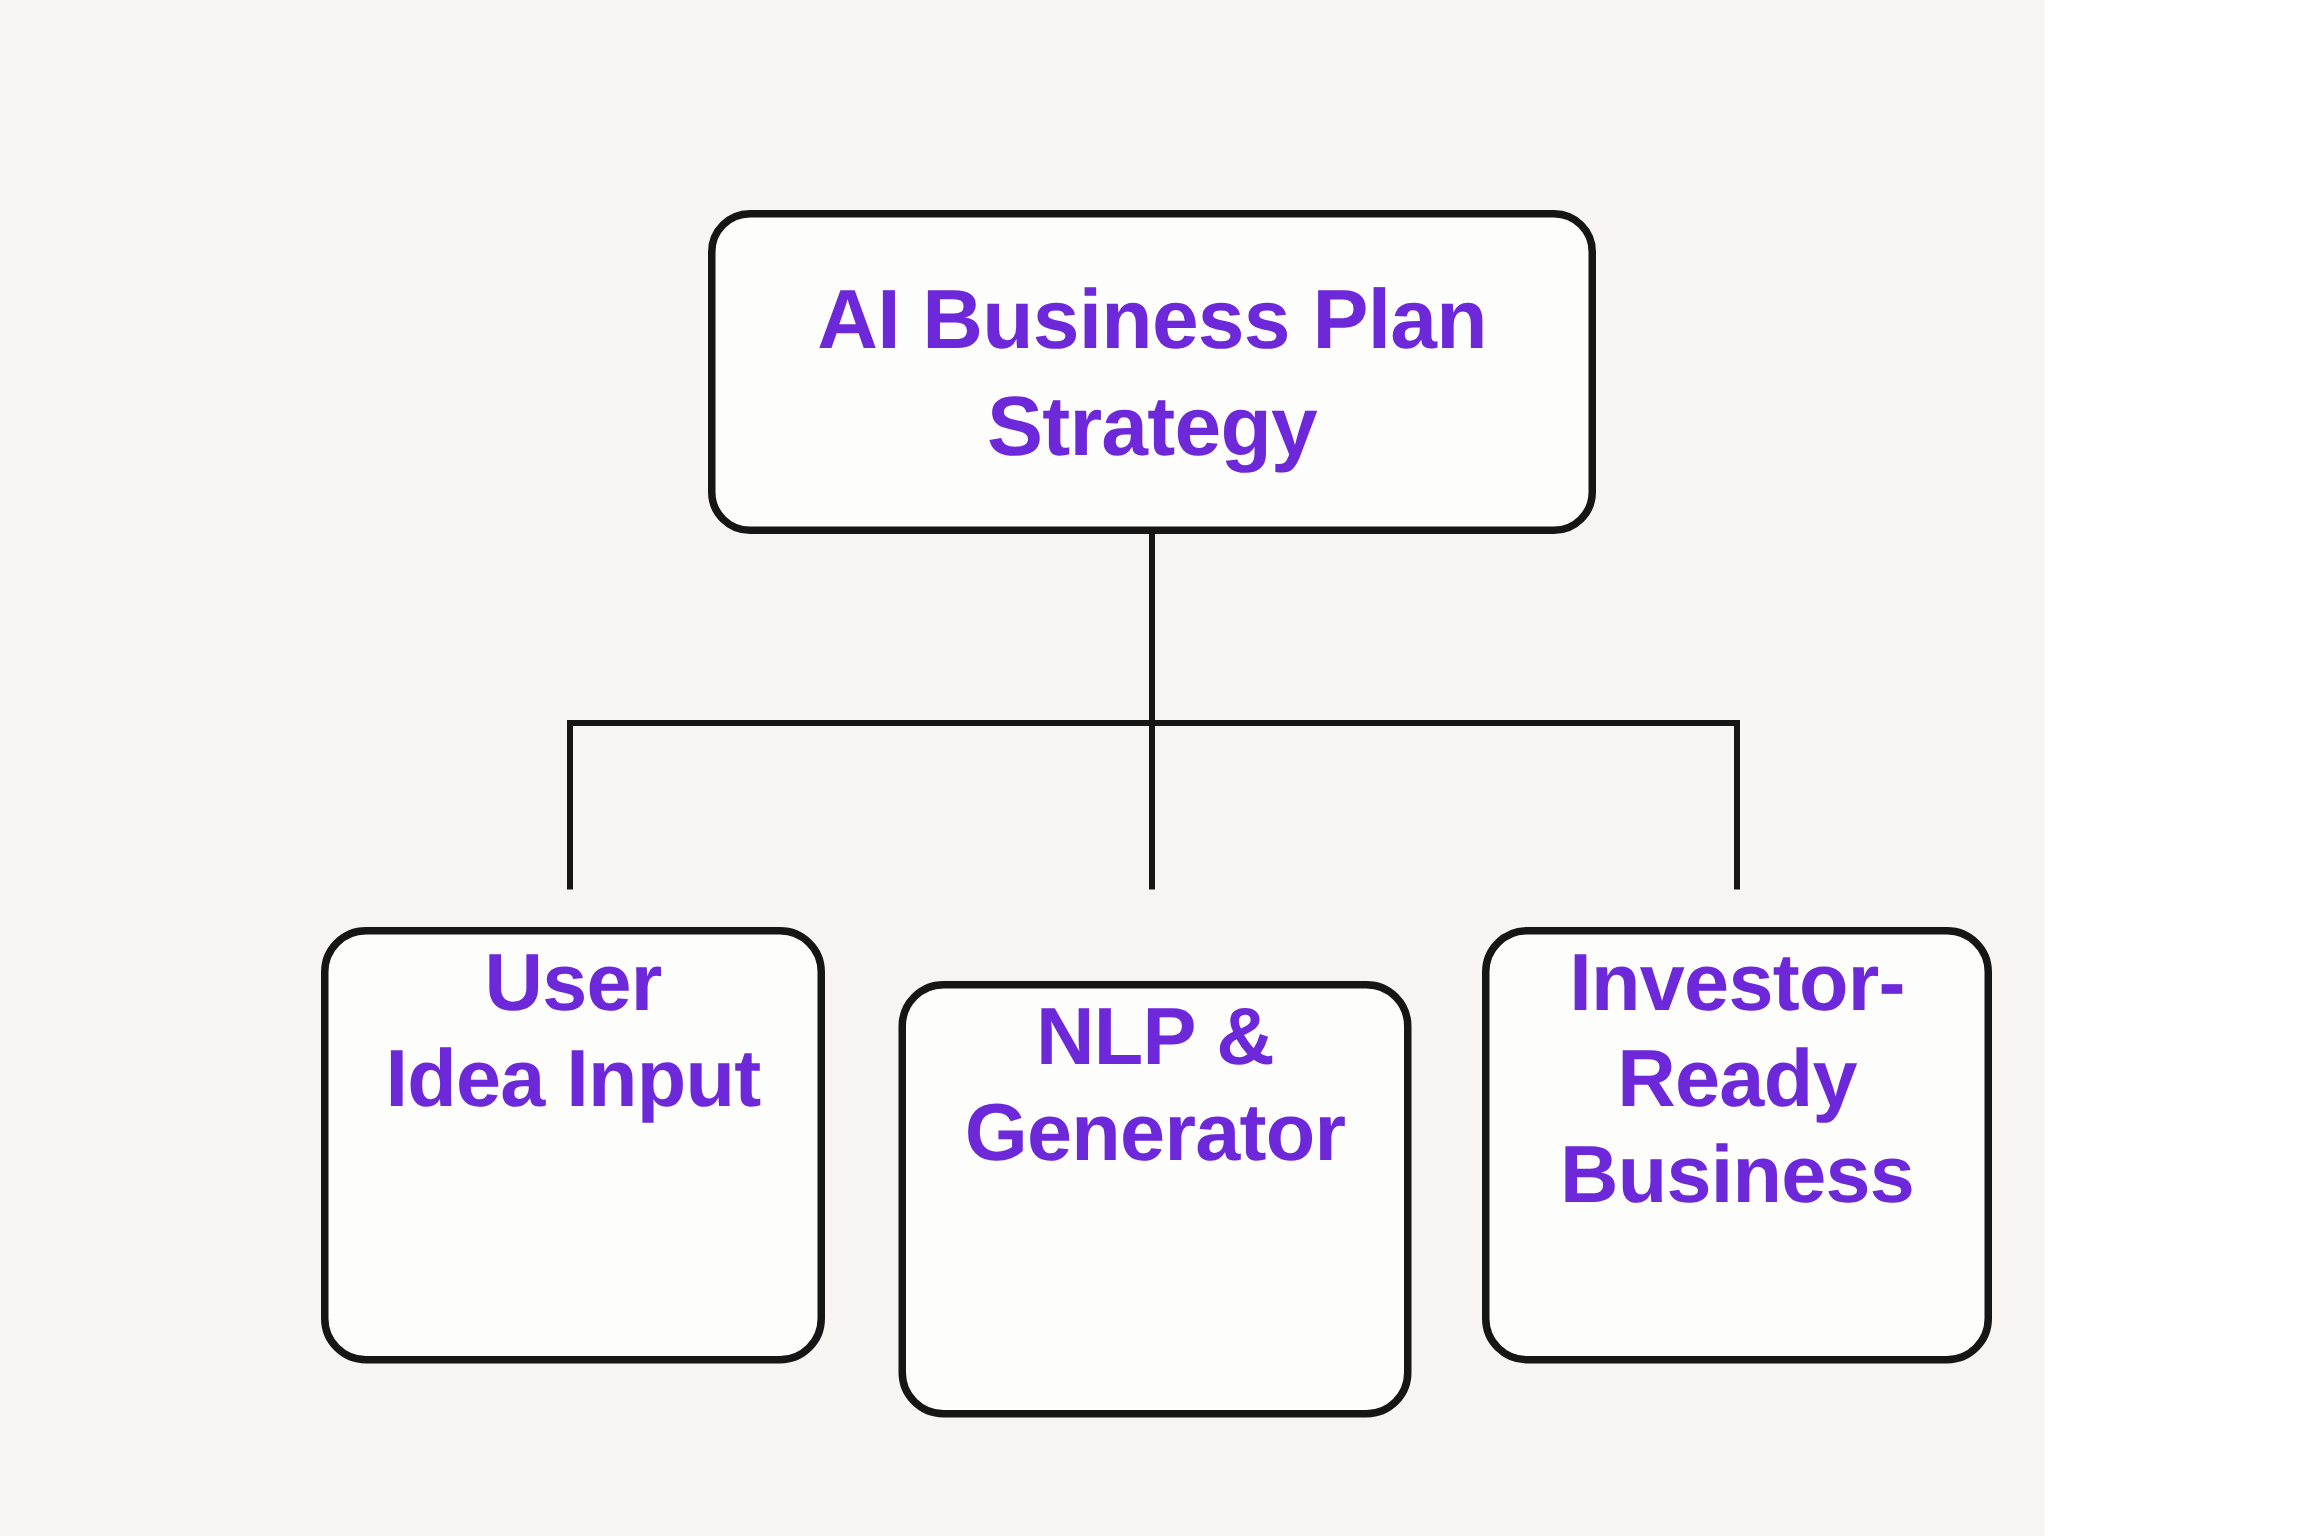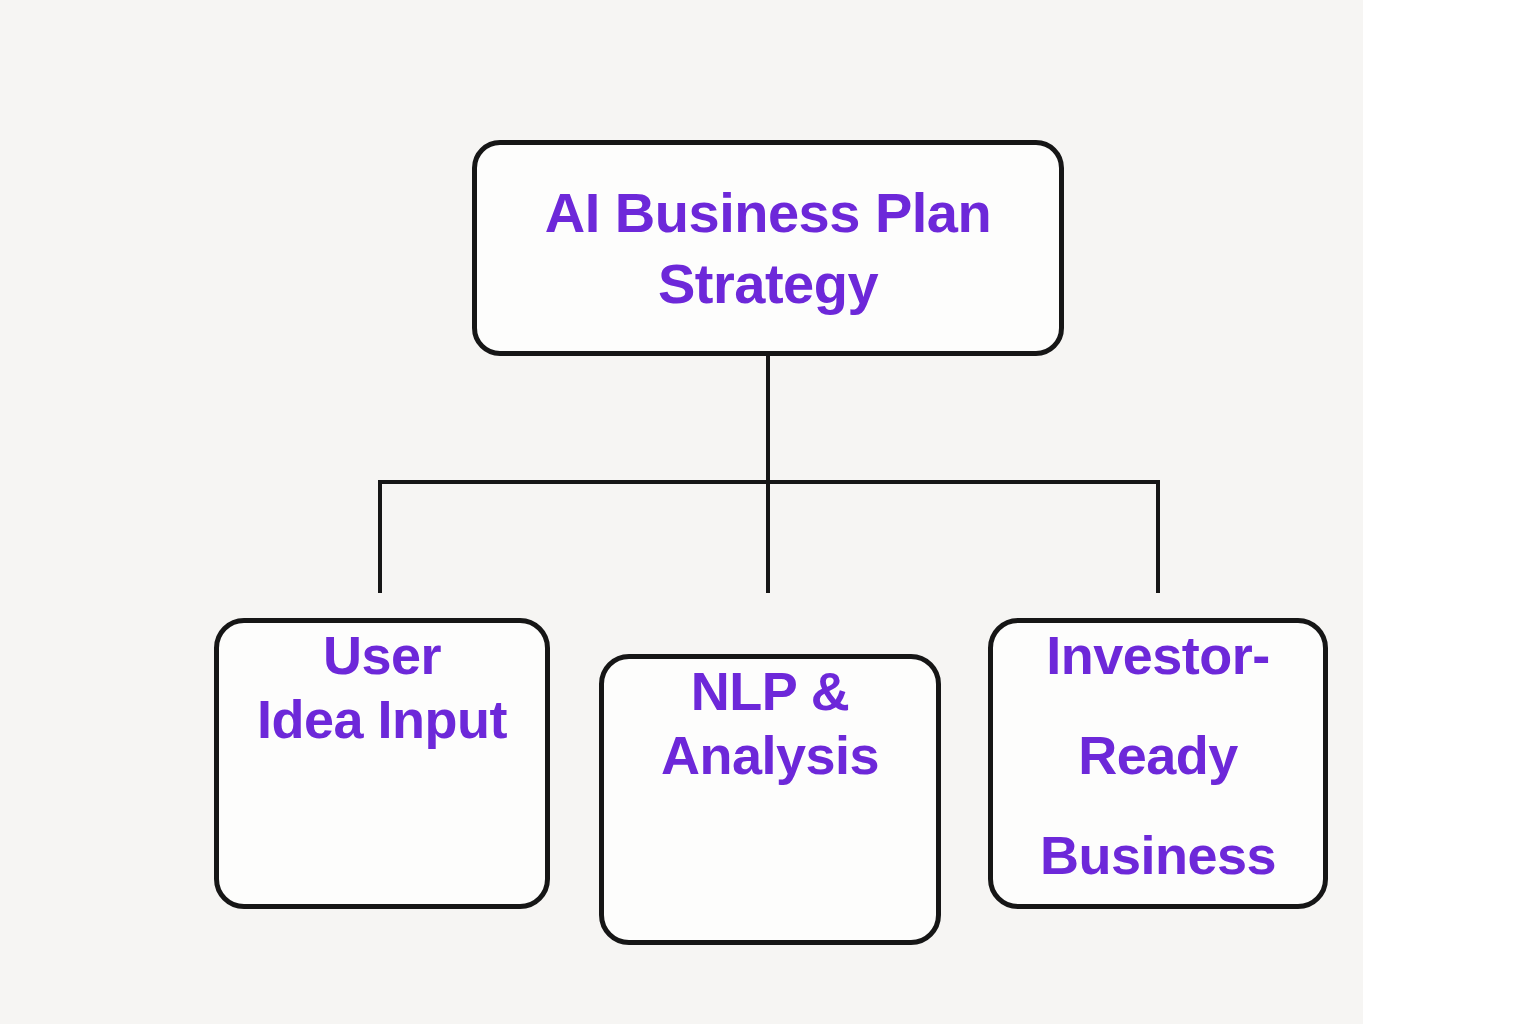--- a/index.html
+++ b/index.html
@@ -43,21 +43,21 @@
   .child-node {
     top: 618px;
     height: 291px;
     border-radius: 30px;
     justify-content: flex-start;
     font-size: 54px;
     line-height: 64px;
   }
   .child-node.left   { left: 214px;  width: 336px; }
   .child-node.middle { left: 599px;  width: 342px; margin-top: 36px; }
-  .child-node.right  { left: 988px;  width: 340px; gap: 36px; }
+  .child-node.right  { left: 988px;  width: 340px; }
   .connector {
     position: absolute;
     background: #161616;
   }
   .conn-root-stem   { left: 766px; top: 356px; width: 4px;   height: 126px; }
   .conn-horizontal  { left: 378px; top: 480px; width: 782px; height: 4px; }
   .conn-drop-left   { left: 378px; top: 480px; width: 4px;   height: 113px; }
   .conn-drop-middle { left: 766px; top: 480px; width: 4px;   height: 113px; }
   .conn-drop-right  { left: 1156px; top: 480px; width: 4px;  height: 113px; }
 </style>
@@ -77,21 +77,21 @@
   <div class="connector conn-drop-middle"></div>
   <div class="connector conn-drop-right"></div>
 
   <div class="node child-node left">
     <div class="line">User</div>
     <div class="line">Idea Input</div>
   </div>
 
   <div class="node child-node middle">
     <div class="line">NLP &amp;</div>
-    <div class="line">Analysis</div>
+    <div class="line">Generator</div>
   </div>
 
   <div class="node child-node right">
     <div class="line">Investor-</div>
     <div class="line">Ready</div>
     <div class="line">Business</div>
   </div>
 
 </div>
 

